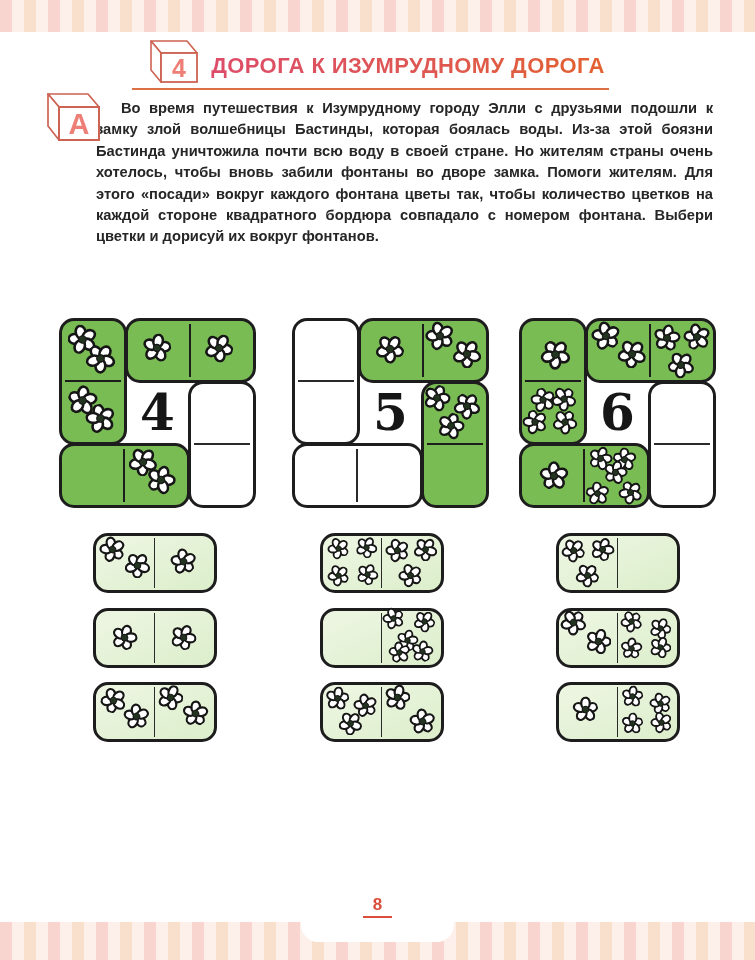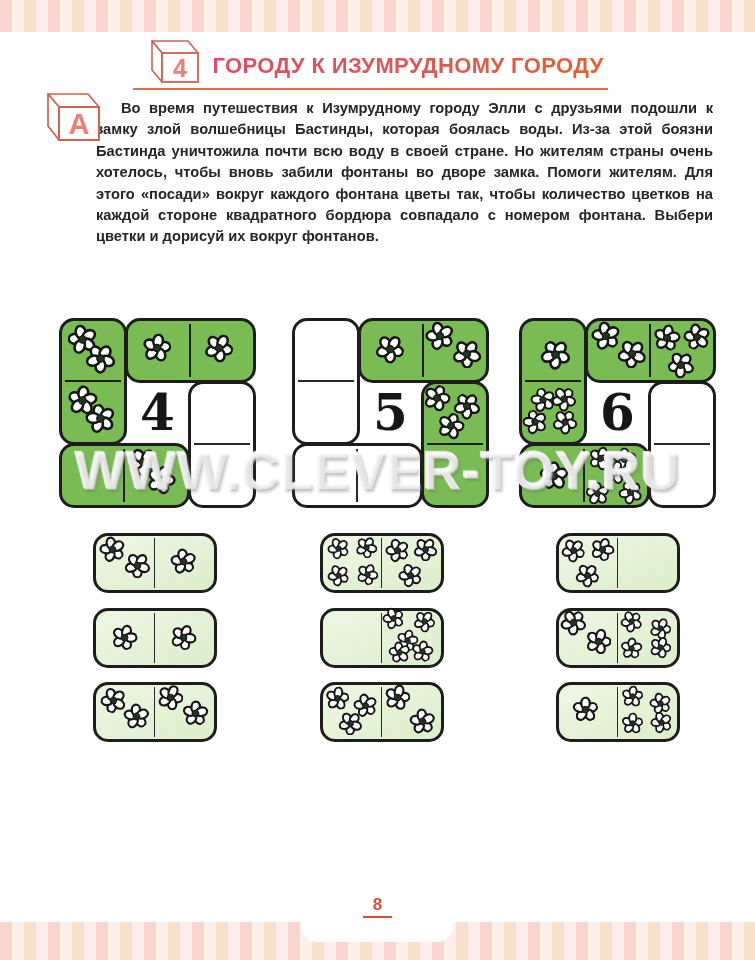--- a/index.html
+++ b/index.html
@@ -71,21 +71,21 @@
   <div class="band band-top"></div>
 
   <div class="header">
     <div class="header-inner">
       <svg class="cube-4" width="54" height="52" viewBox="0 0 54 52">
         <polygon points="13,17 3,5 39,5 49,17" fill="#fff" stroke="#cd6352" stroke-width="1.6" stroke-linejoin="round"></polygon>
         <polygon points="13,17 3,5 3,34 13,46" fill="#fff" stroke="#cd6352" stroke-width="1.6" stroke-linejoin="round"></polygon>
         <rect x="13" y="17" width="36" height="29" fill="#fff" stroke="#cd6352" stroke-width="1.8"></rect>
         <text x="31" y="41" text-anchor="middle" font-family="Liberation Sans, sans-serif" font-size="25" font-weight="bold" fill="#ee7f76">4</text>
       </svg>
-      <span class="title-text">ГОРОДУ К ИЗУМРУДНОМУ ГОРОДУ</span>
+      <span class="title-text">ДОРОГА К ИЗУМРУДНОМУ ДОРОГА</span>
       <div class="header-underline"></div>
     </div>
   </div>
 
   <svg class="letter-block" width="60" height="57" viewBox="0 0 60 57">
     <polygon points="15,19 4,6 44,6 55,19" fill="#fff" stroke="#cd6352" stroke-width="1.7" stroke-linejoin="round"></polygon>
     <polygon points="15,19 4,6 4,38 15,52" fill="#fff" stroke="#cd6352" stroke-width="1.7" stroke-linejoin="round"></polygon>
     <rect x="15" y="19" width="40" height="33" fill="#fff" stroke="#cd6352" stroke-width="2"></rect>
     <text x="35" y="46" text-anchor="middle" font-family="Liberation Sans, sans-serif" font-size="29" font-weight="bold" fill="#ee7f76">А</text>
   </svg>
@@ -928,19 +928,18 @@
               <ellipse cx="0" cy="-5.1" rx="3.4" ry="4.5" fill="#ffffff" stroke="#161616" stroke-width="1.8" transform="rotate(144)"></ellipse>
               <ellipse cx="0" cy="-5.1" rx="3.4" ry="4.5" fill="#ffffff" stroke="#161616" stroke-width="1.8" transform="rotate(216)"></ellipse>
               <ellipse cx="0" cy="-5.1" rx="3.4" ry="4.5" fill="#ffffff" stroke="#161616" stroke-width="1.8" transform="rotate(288)"></ellipse>
             </g>
             <circle r="2.6" fill="#22331f" stroke="#161616" stroke-width="0.8"></circle>
           </svg>
         </div>
       </div>
     </div>
 
-  <div class="watermark">WWW.CLEVER-TOY.RU</div>
 
   <div class="page-num-notch"></div>
   <div class="page-num"><span>8</span></div>
 
   <div class="band band-bottom"></div>
 </div>
 
 </body></html>

